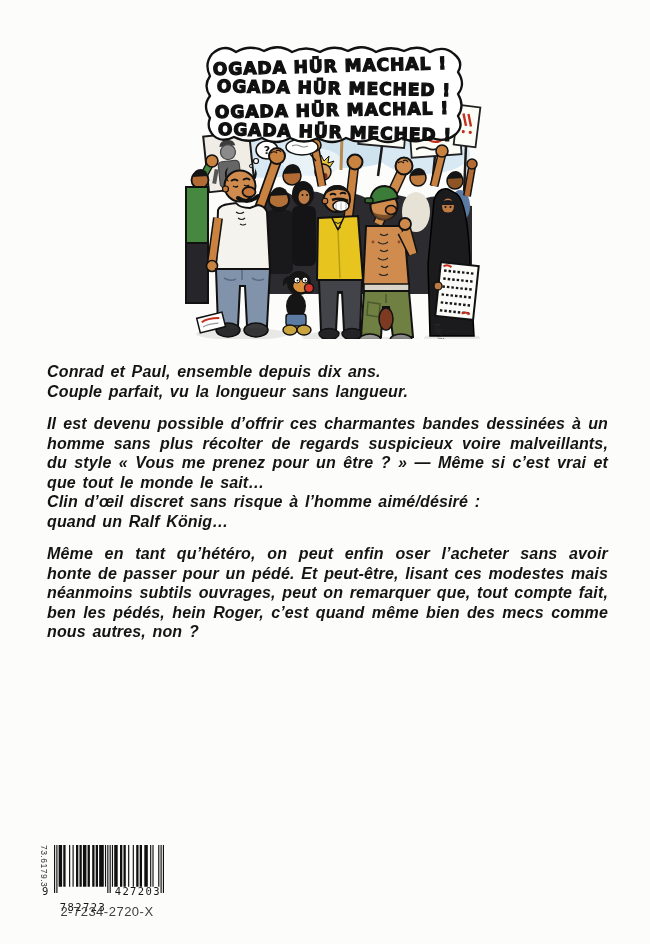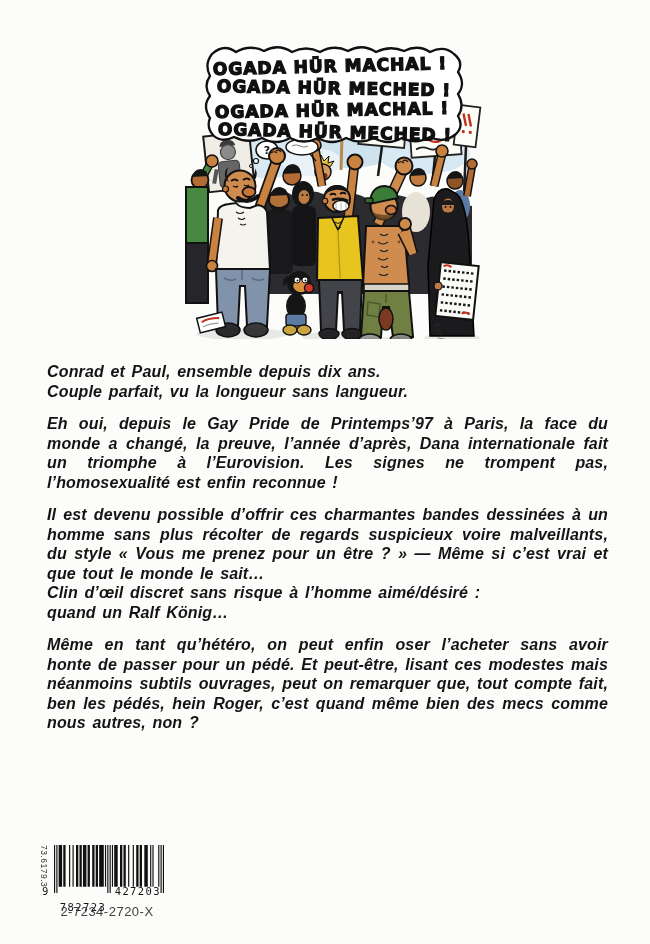--- a/index.html
+++ b/index.html
@@ -282,23 +282,20 @@
       <text class="chant" x="162" y="60" transform="rotate(1 162 55)">OGADA HÜR MECHED !</text>
       <text class="chant" x="160" y="82" transform="rotate(-1 160 77)">OGADA HÜR MACHAL !</text>
       <text class="chant" x="163" y="104" transform="rotate(1.5 163 99)">OGADA HÜR MECHED !</text>
     </g>
   </svg>
 
   <div class="blurb">
     <div class="para">
       <div class="flow">Conrad et Paul, ensemble depuis dix ans.</div>
       <div class="flow">Couple parfait, vu la longueur sans langueur.</div>
-    </div>
-    <div class="para">
-      <div class="flow">Eh oui, depuis le Gay Pride de Printemps’97 à Paris, la face du monde a changé, la preuve, l’année d’après, Dana internationale fait un triomphe à l’Eurovision. Les signes ne trompent pas, l’homosexualité est enfin reconnue !</div>
     </div>
     <div class="para">
       <div class="flow">Il est devenu possible d’offrir ces charmantes bandes dessinées à un homme sans plus récolter de regards suspicieux voire malveillants, du style « Vous me prenez pour un être ? » — Même si c’est vrai et que tout le monde le sait…</div>
       <div class="flow">Clin d’œil discret sans risque à l’homme aimé/désiré :</div>
       <div class="flow">quand un Ralf König…</div>
     </div>
     <div class="para">
       <div class="flow">Même en tant qu’hétéro, on peut enfin oser l’acheter sans avoir honte de passer pour un pédé. Et peut-être, lisant ces modestes mais néanmoins subtils ouvrages, peut on remarquer que, tout compte fait, ben les pédés, hein Roger, c’est quand même bien des mecs comme nous autres, non ?</div>
     </div>
   </div>

